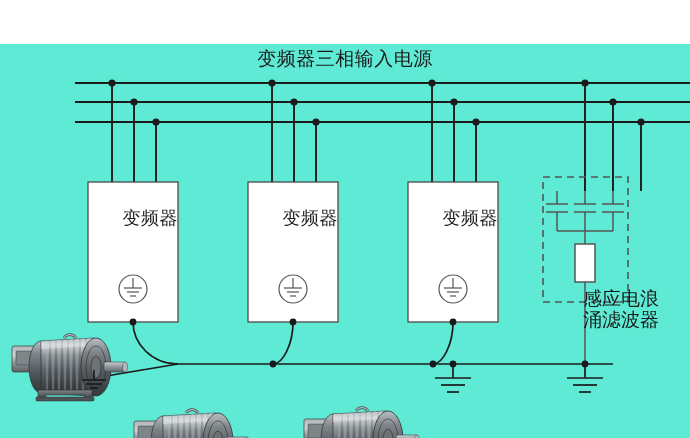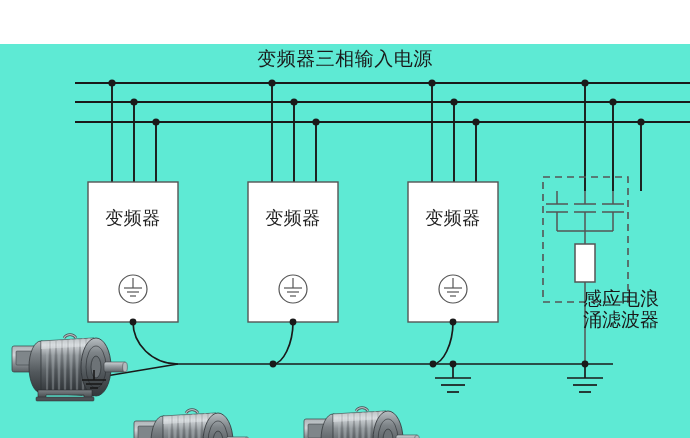--- a/index.html
+++ b/index.html
@@ -47,21 +47,21 @@
     font-size: 19px;
     letter-spacing: 0px;
     line-height: 1.12;
   }
   .vfd-label {
     position: absolute;
     font-size: 18px;
     color: #222222;
     letter-spacing: 0.5px;
     white-space: pre;
-    text-align: center;
+    text-align: right;
   }
 </style>
 </head>
 <body>
 
 <div id="diagram-root">
 
   <svg id="diagram-svg" viewBox="0 0 690 438">
     <defs>
 

